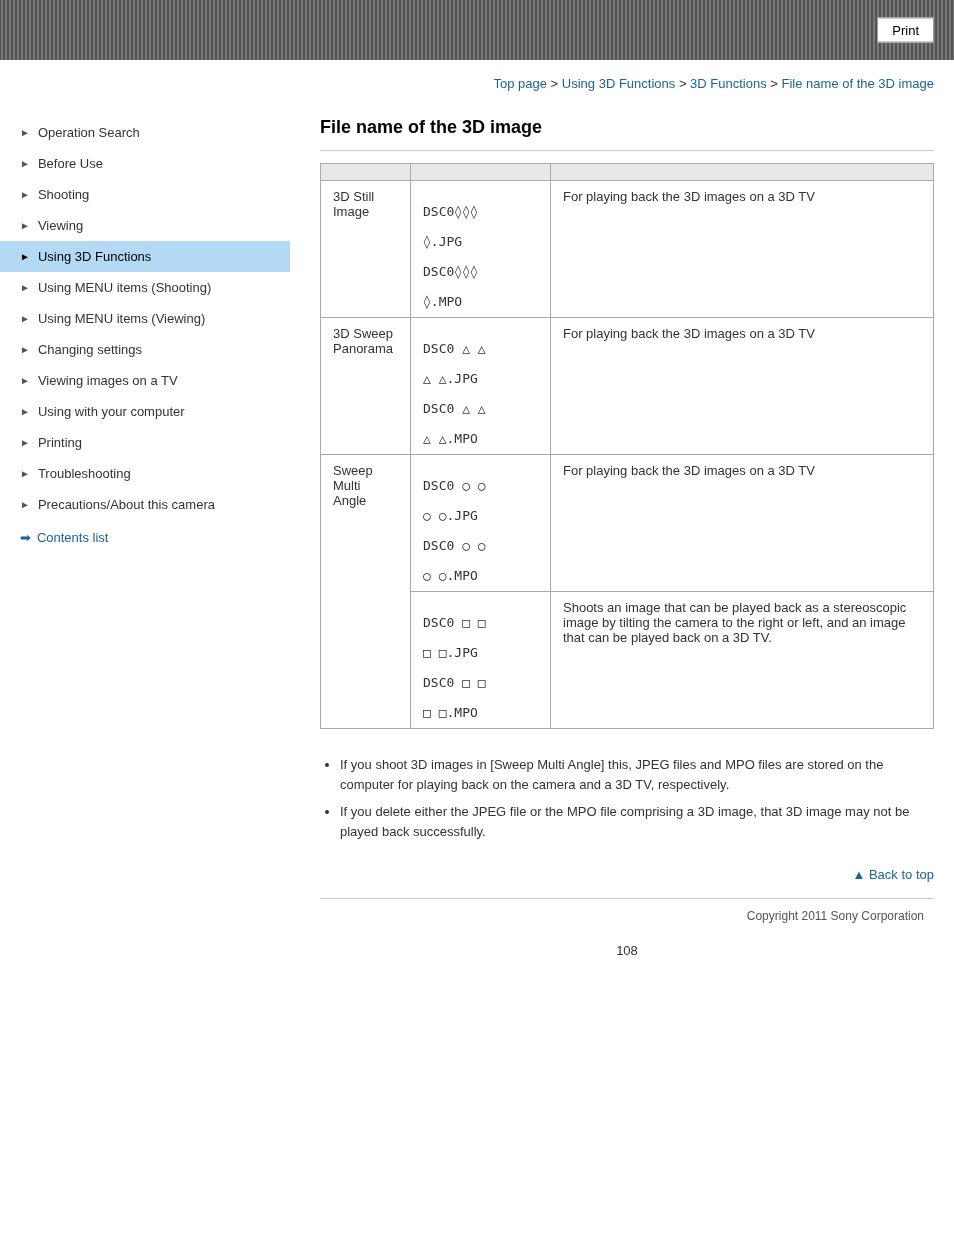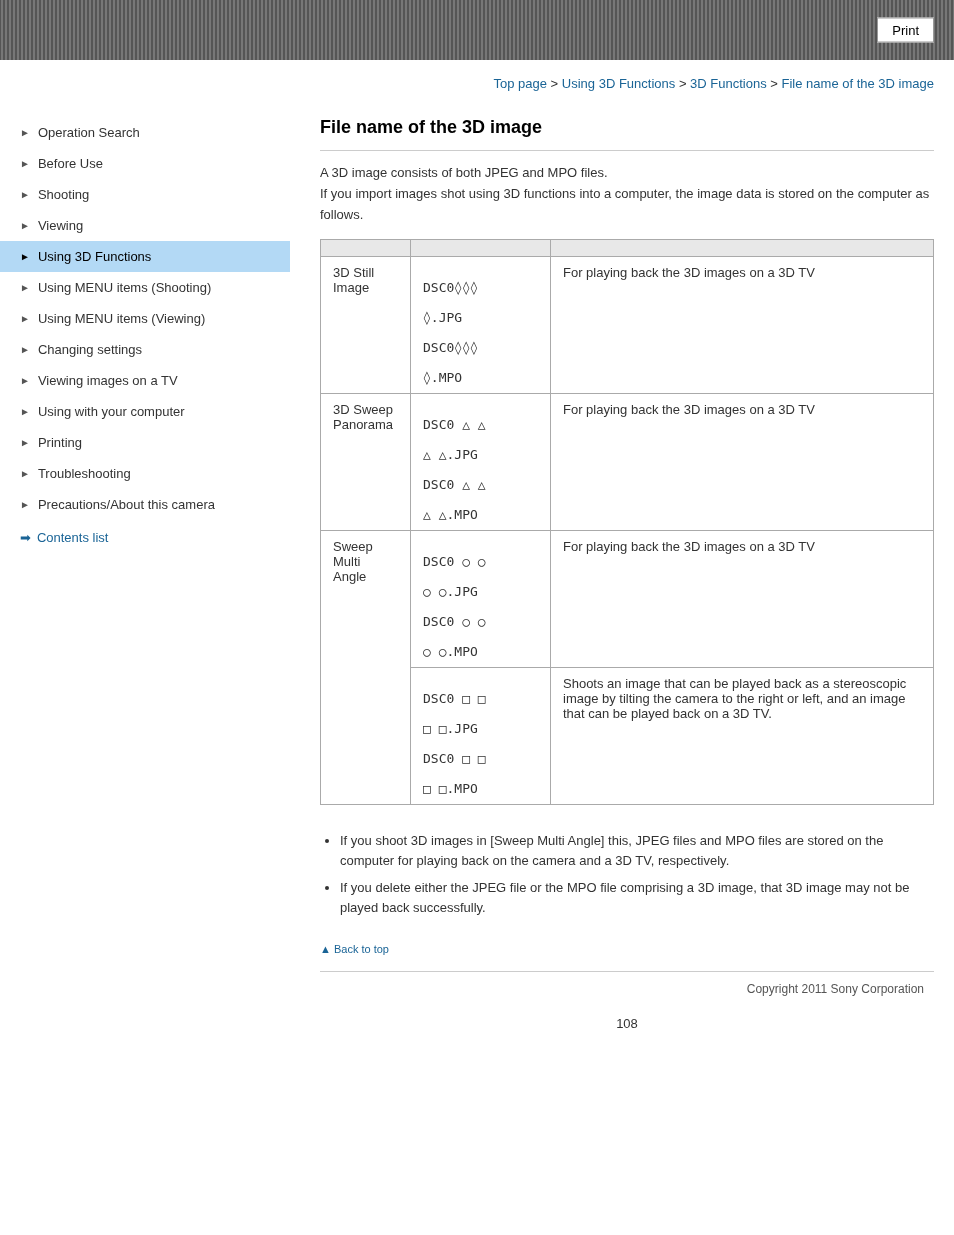--- a/index.html
+++ b/index.html
@@ -134,22 +134,23 @@
     }
     .notes li {
       list-style: disc;
       margin-left: 20px;
       margin-bottom: 8px;
       line-height: 1.5;
     }
 
     
     .back-to-top {
+      text-align: right;
       padding: 6px 0;
-      font-size: 11px;
+      font-size: 13px;
     }
     .back-to-top a { color: #1a6496; text-decoration: none; }
     .back-to-top .tri { color: #1a6496; }
 
     
     .footer-divider { border-top: 1px solid #ccc; margin-top: 10px; }
     .footer {
       text-align: right;
       padding: 10px;
       font-size: 12px;
@@ -239,24 +240,20 @@
       <span>Contents list</span>
     </a>
   </div>
 
   <div class="main-content">
 
     <div class="page-title-bar">
       <div class="page-title">File name of the 3D image</div>
     </div>
 
-    <div class="intro-text">
-      <div>A 3D image consists of both JPEG and MPO files.</div>
-      <div>If you import images shot using 3D functions into a computer, the image data is stored on the computer as follows.</div>
-    </div>
 
     <table class="data-table">
       <thead>
         <tr>
           <td class="col-type"></td>
           <td class="col-filename"></td>
           <td class="col-desc"></td>
         </tr>
       </thead>
       <tbody>

